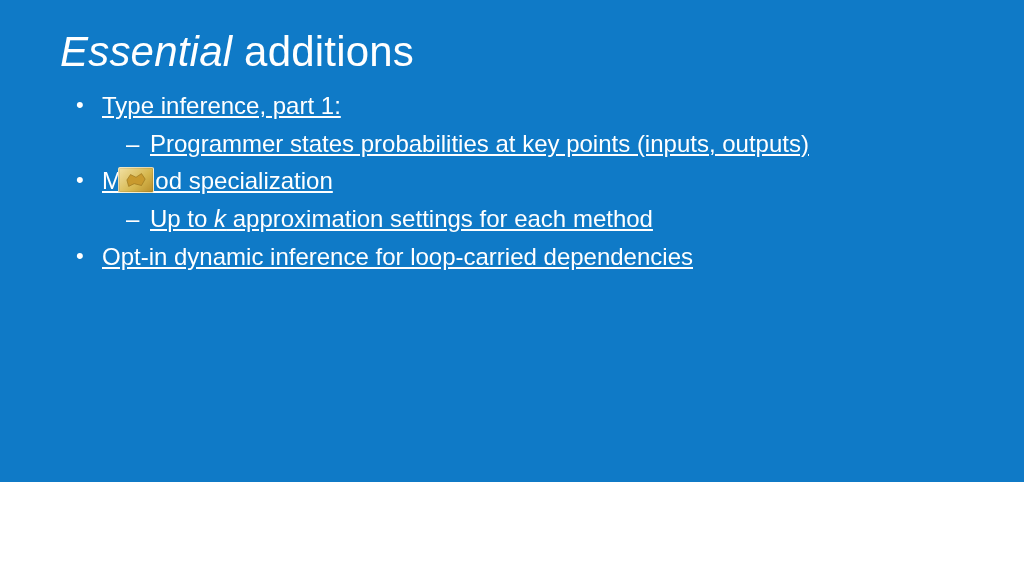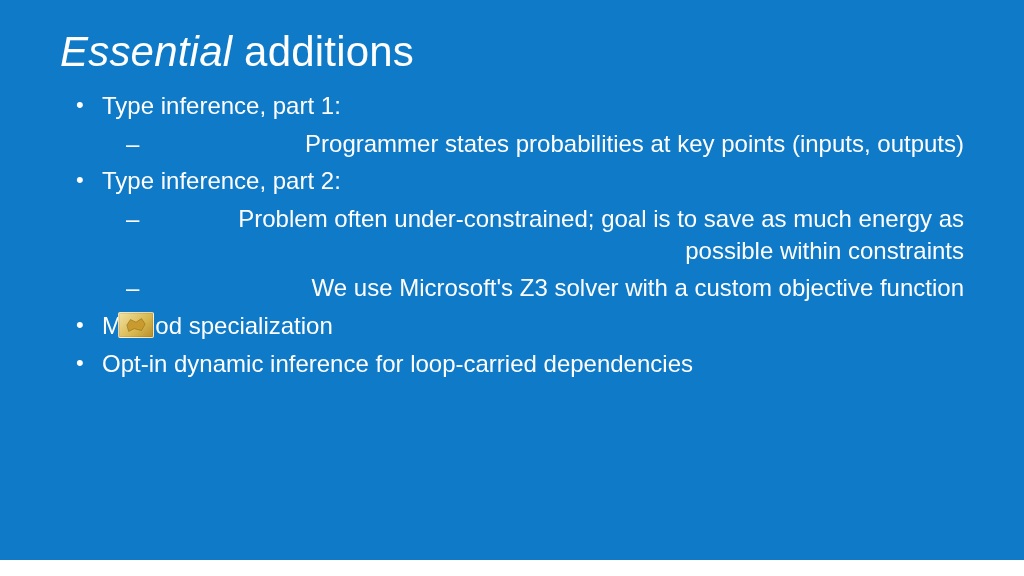--- a/index.html
+++ b/index.html
@@ -4,38 +4,39 @@
 <style>
   * { box-sizing: border-box; margin: 0; padding: 0; }
   html, body {
     width: 1024px;
     height: 576px;
     overflow: hidden;
     font-family: "Segoe UI", "Segoe UI Light", Arial, sans-serif;
   }
   .slide {
     width: 1024px;
-    height: 560px;
+    height: 482px;
     background: #0f7ac7;
     color: #ffffff;
     padding: 28px 60px 28px 60px;
     position: relative;
   }
   .title {
     font-size: 42px;
     font-weight: 300;
     letter-spacing: 0.2px;
     margin-bottom: 14px;
   }
   .title .em {
     font-style: italic;
   }
   ul.top {
     list-style: none;
     padding-left: 18px;
+    text-decoration: underline;
   }
   ul.top > li {
     font-size: 24px;
     line-height: 1.32;
     font-weight: 400;
     margin: 6px 0 6px 0;
     padding-left: 24px;
     position: relative;
   }
   ul.top > li::before {
@@ -51,21 +52,20 @@
     padding-left: 24px;
     margin-top: 4px;
   }
   ul.sub > li {
     font-size: 24px;
     line-height: 1.32;
     font-weight: 400;
     margin: 6px 0 6px 0;
     padding-left: 24px;
     position: relative;
-    text-align: right;
   }
   ul.sub > li::before {
     content: "–";
     position: absolute;
     left: 0;
     top: 0;
     font-size: 24px;
     color: #ffffff;
   }
   .k-ital { font-style: italic; }
@@ -96,35 +96,35 @@
 
   <ul class="top">
 
     <li>
       <span>Type inference, part 1:</span>
       <ul class="sub">
         <li><span>Programmer states probabilities at key points (inputs, outputs)</span></li>
       </ul>
     </li>
 
-    <li>
-      <span>Type inference, part 2:</span>
-      <ul class="sub">
-        <li><span>Problem often under-constrained; goal is to save as much energy as possible within constraints</span></li>
-        <li><span>We use Microsoft's Z3 solver with a custom objective function</span></li>
-      </ul>
-    </li>
 
     <li class="li-method">
       <span class="badge" style="top:2px;">
         <svg viewBox="0 0 24 18">
           <path d="M2 9 L6 3 L12 6 L18 2 L22 8 L18 15 L10 13 L4 16 Z" fill="#c99a2e" stroke="#8d6a18" stroke-width="0.6"></path>
         </svg>
       </span>
       <span>Method specialization</span>
+      <ul class="sub">
+        <li>
+          <span>
+            <span>Up to </span><span class="k-ital">k</span><span> approximation settings for each method</span>
+          </span>
+        </li>
+      </ul>
     </li>
 
     <li>
       <span>Opt-in dynamic inference for loop-carried dependencies</span>
     </li>
 
   </ul>
 
 </div>
 

